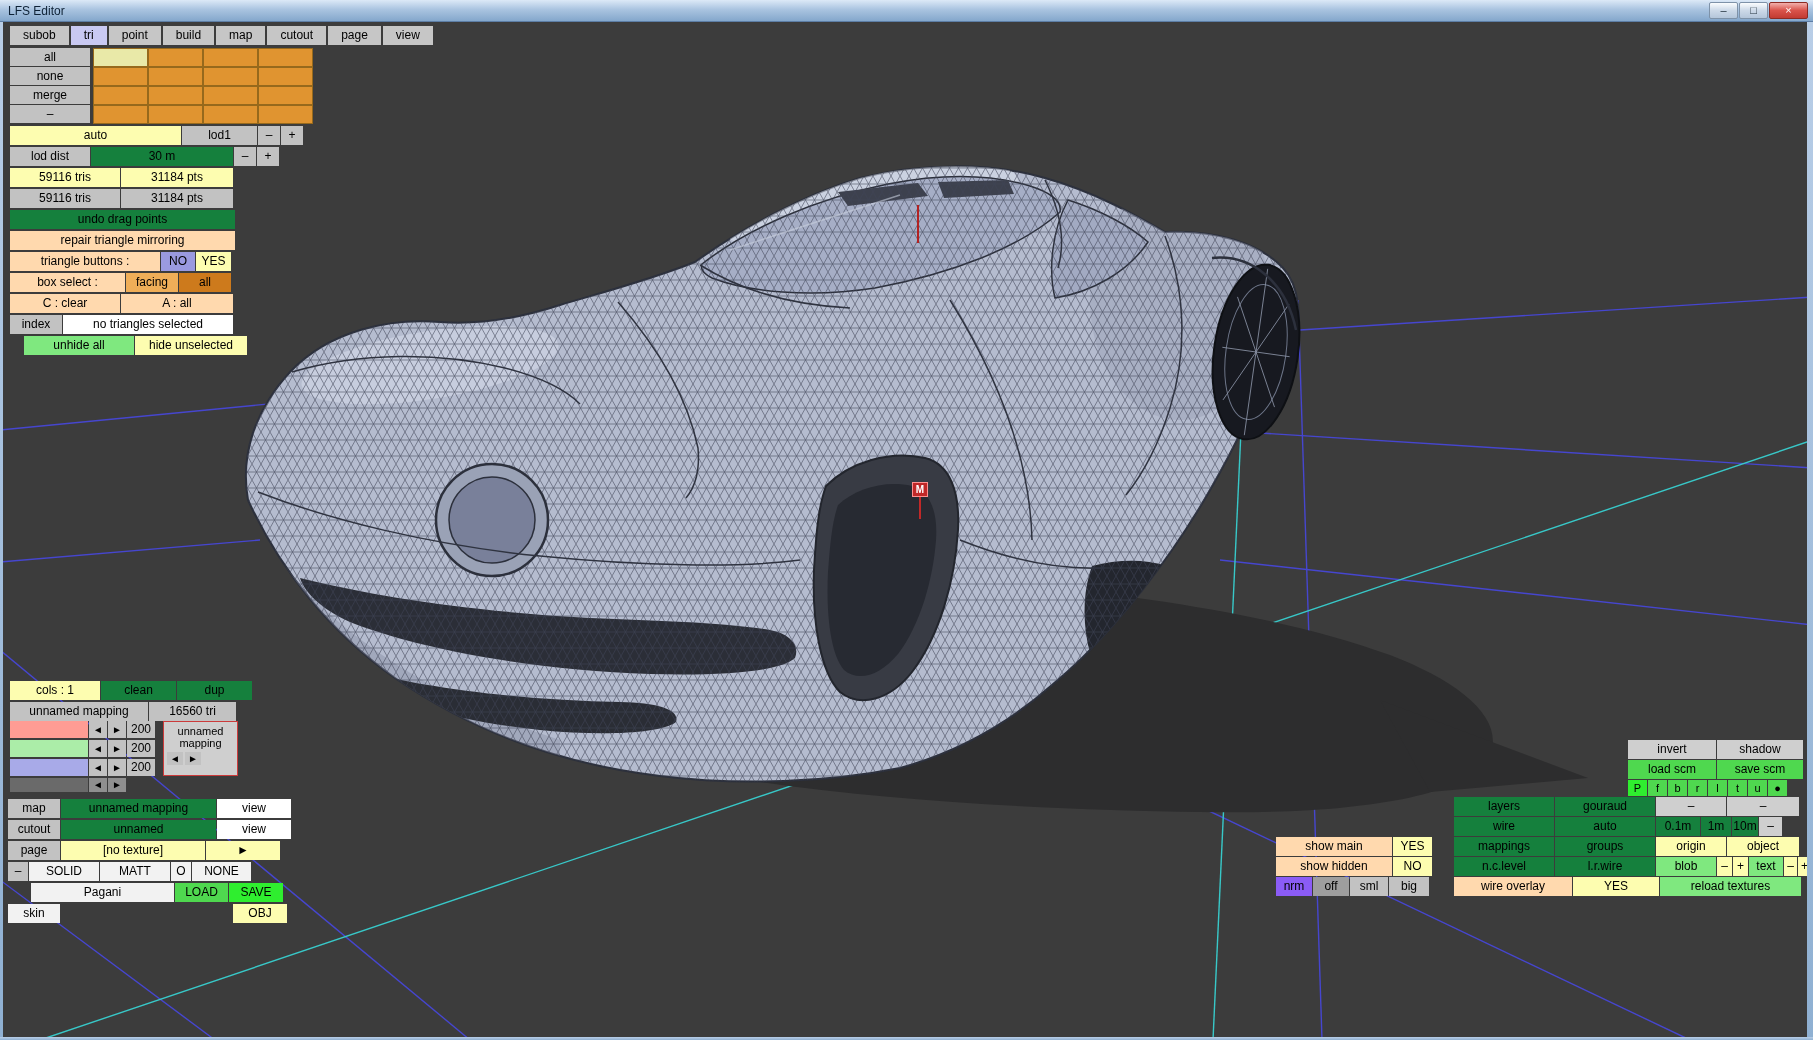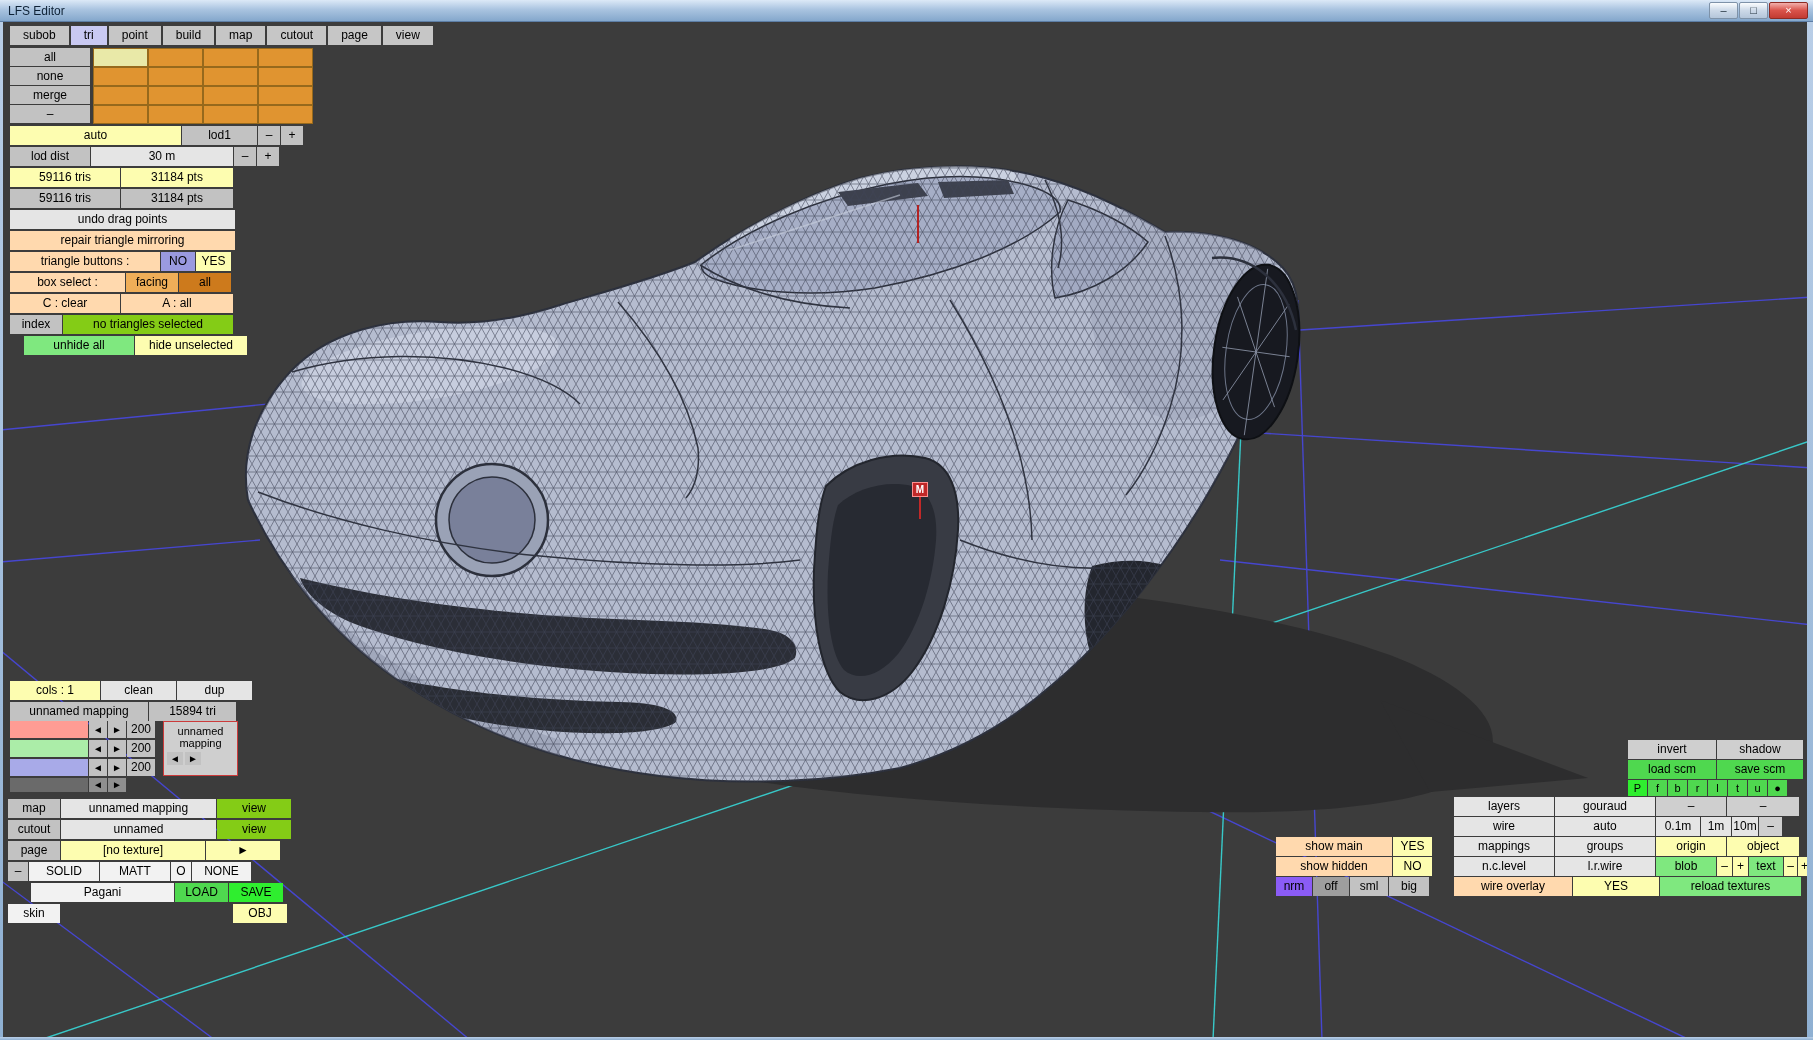--- a/index.html
+++ b/index.html
@@ -21,24 +21,24 @@
   .row{position:absolute;display:flex;gap:1px;z-index:10}
   .btn{height:19px;line-height:19px;font-size:12px;text-align:center;color:#000;
     white-space:nowrap;overflow:hidden;flex:0 0 auto}
   .h18{height:18px;line-height:18px}
   .h17{height:17px;line-height:17px}
   .h16{height:16px;line-height:16px;font-size:11px}
   .small{font-size:10px}
   .gray{background:#c2c2c2}.lgray{background:#cfcfcf}.dgray{background:#9e9e9e}
   .white{background:#f2f2f2}
   .yellow{background:#fdfdb0}
-  .peri{background:#e5e5e5}.peri2{background:#9a9ae0}.blue{background:#8b5cf6}
+  .peri{background:#15803d}.peri2{background:#9a9ae0}.blue{background:#8b5cf6}
   .peach{background:#ffd9ae}
   .orangelight{background:#efae58}.orangedark{background:#cd7a1c}
-  .cyan{background:#84cc16}
+  .cyan{background:#ffffff}
   .green{background:#7fe87f}.green2{background:#4fd84f}.green3{background:#2fee2f}
   #tabs{position:absolute;left:10px;top:26px;display:flex;gap:2px;z-index:10}
   .tab{height:19px;line-height:19px;padding:0 13px;font-size:12px;background:#c6c6c6;color:#000}
   .tab.active{background:#c9c9f2}
   #selgrid{position:absolute;left:93px;top:48px;z-index:10;display:grid;
     grid-template-columns:repeat(4,55px);grid-auto-rows:19px}
   .cell{border:1px solid #96691c;background:#e09430}
   .cell.pale{background:#e9e9a8}
   .selbtn{position:absolute;left:10px;width:80px;z-index:10}
   #mapping-box{position:absolute;left:163px;top:721px;width:75px;height:55px;z-index:10;
@@ -234,21 +234,21 @@
   </div>
 
   <div class="row" style="left:10px;top:681px">
     <div class="btn yellow" style="width:90px">cols : 1</div>
     <div class="btn peri" style="width:75px">clean</div>
     <div class="btn peri" style="width:75px">dup</div>
   </div>
 
   <div class="row" style="left:10px;top:702px">
     <div class="btn gray" style="width:138px">unnamed mapping</div>
-    <div class="btn gray" style="width:87px">15894 tri</div>
+    <div class="btn gray" style="width:87px">16560 tri</div>
   </div>
 
   <div class="row" style="left:10px;top:721px">
     <div class="btn h17" style="width:78px;background:#ff9c94"></div>
     <div class="btn gray h17 small" style="width:18px">◄</div>
     <div class="btn gray h17 small" style="width:18px">►</div>
     <div class="btn gray h17" style="width:28px">200</div>
   </div>
   <div class="row" style="left:10px;top:740px">
     <div class="btn h17" style="width:78px;background:#abeda8"></div>

